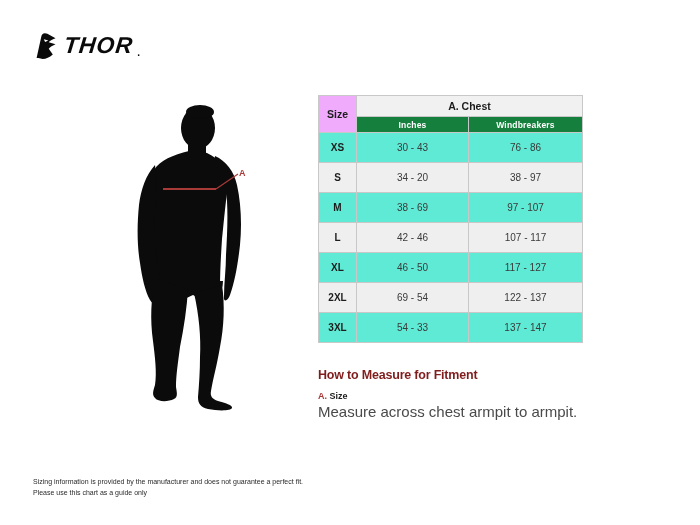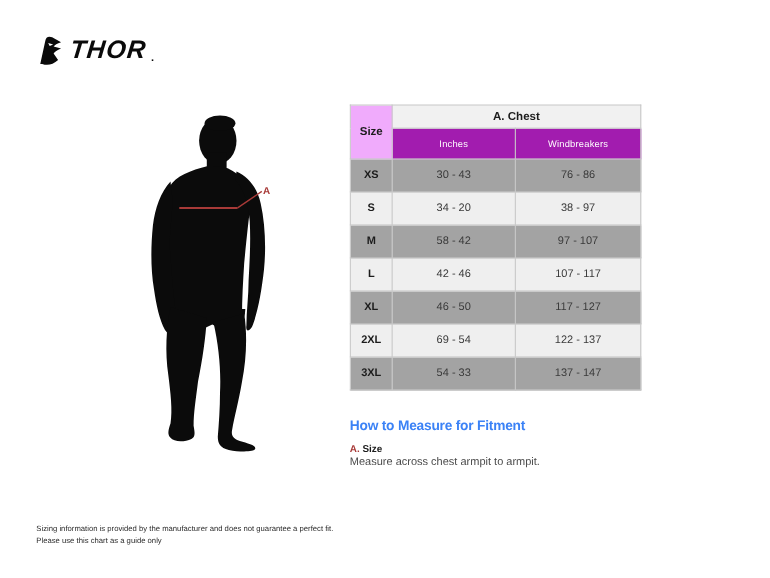--- a/index.html
+++ b/index.html
@@ -22,30 +22,30 @@
   .right-col { position: absolute; left: 318px; top: 85px; width: 268px; }
   .chart-title { font-size: 12.5px; font-weight: bold; letter-spacing: -0.2px; color: #1c1c1c; }
 
   table.size-table { margin-top: 10px; width: 264px; border-collapse: collapse; table-layout: fixed; }
   .size-table col.c-size { width: 38px; }
   .size-table col.c-in   { width: 112px; }
   .size-table col.c-cm   { width: 114px; }
   .size-table th, .size-table td { border: 1px solid #c8c8c8; text-align: center; vertical-align: middle; }
   .size-table .group-head { background: #f1f1f1; font-size: 10.5px; font-weight: bold; height: 21px; color: #1c1c1c; }
   .size-table .corner-head { background: #f0abfc; font-size: 10.5px; font-weight: bold; color: #1c1c1c; }
-  .size-table .bar-head { background: #a21caf; color: #ffffff; font-size: 8.5px; font-weight: normal; height: 28px; letter-spacing: 0.2px; }
-  .size-table tbody td { height: 30px; font-size: 10px; color: #3a3a3a; background: #a3a3a3; }
+  .size-table .bar-head { background: #15803d; color: #ffffff; font-size: 8.5px; font-weight: bold; height: 16px; letter-spacing: 0.2px; }
+  .size-table tbody td { height: 30px; font-size: 10px; color: #3a3a3a; background: #5eead4; }
   .size-table tbody td.size-col { font-weight: bold; color: #1c1c1c; }
   .size-table tbody tr:nth-child(even) td { background: #efefef; }
 
-  .measure-head { margin-top: 25px; font-size: 12.5px; font-weight: bold; letter-spacing: -0.2px; color: #3b82f6; }
+  .measure-head { margin-top: 25px; font-size: 12.5px; font-weight: bold; letter-spacing: -0.2px; color: #7f1d1d; }
   .measure-item { margin-top: 9px; }
   .measure-label { font-size: 9px; font-weight: bold; color: #1c1c1c; }
   .measure-label .red { color: #a83a38; }
-  .measure-desc { margin-top: 2px; font-size: 10px; color: #4a4a4a; }
+  .measure-desc { margin-top: 2px; font-size: 15px; color: #4a4a4a; }
 
   
   .footer { position: absolute; left: 33px; top: 477px; font-size: 7px; line-height: 1.5; color: #2a2a2a; }
 </style>
 </head>
 <body>
 
 <div class="logo">
   <svg class="logo-glyph" viewBox="0 0 30 32">
     <path fill="#0a0a0a" d="M4 30 L9 7 Q10 1 16 3 L25 8 Q19 10 17.5 12.5 L25 14.5 Q19 17 17.5 19.5 L22 26 Q14 33 6 30 Z"></path>
@@ -146,21 +146,21 @@
           <td>30 - 43</td>
           <td>76 - 86</td>
         </tr>
         <tr>
           <td class="size-col">S</td>
           <td>34 - 20</td>
           <td>38 - 97</td>
         </tr>
         <tr>
           <td class="size-col">M</td>
-          <td>58 - 42</td>
+          <td>38 - 69</td>
           <td>97 - 107</td>
         </tr>
         <tr>
           <td class="size-col">L</td>
           <td>42 - 46</td>
           <td>107 - 117</td>
         </tr>
         <tr>
           <td class="size-col">XL</td>
           <td>46 - 50</td>

